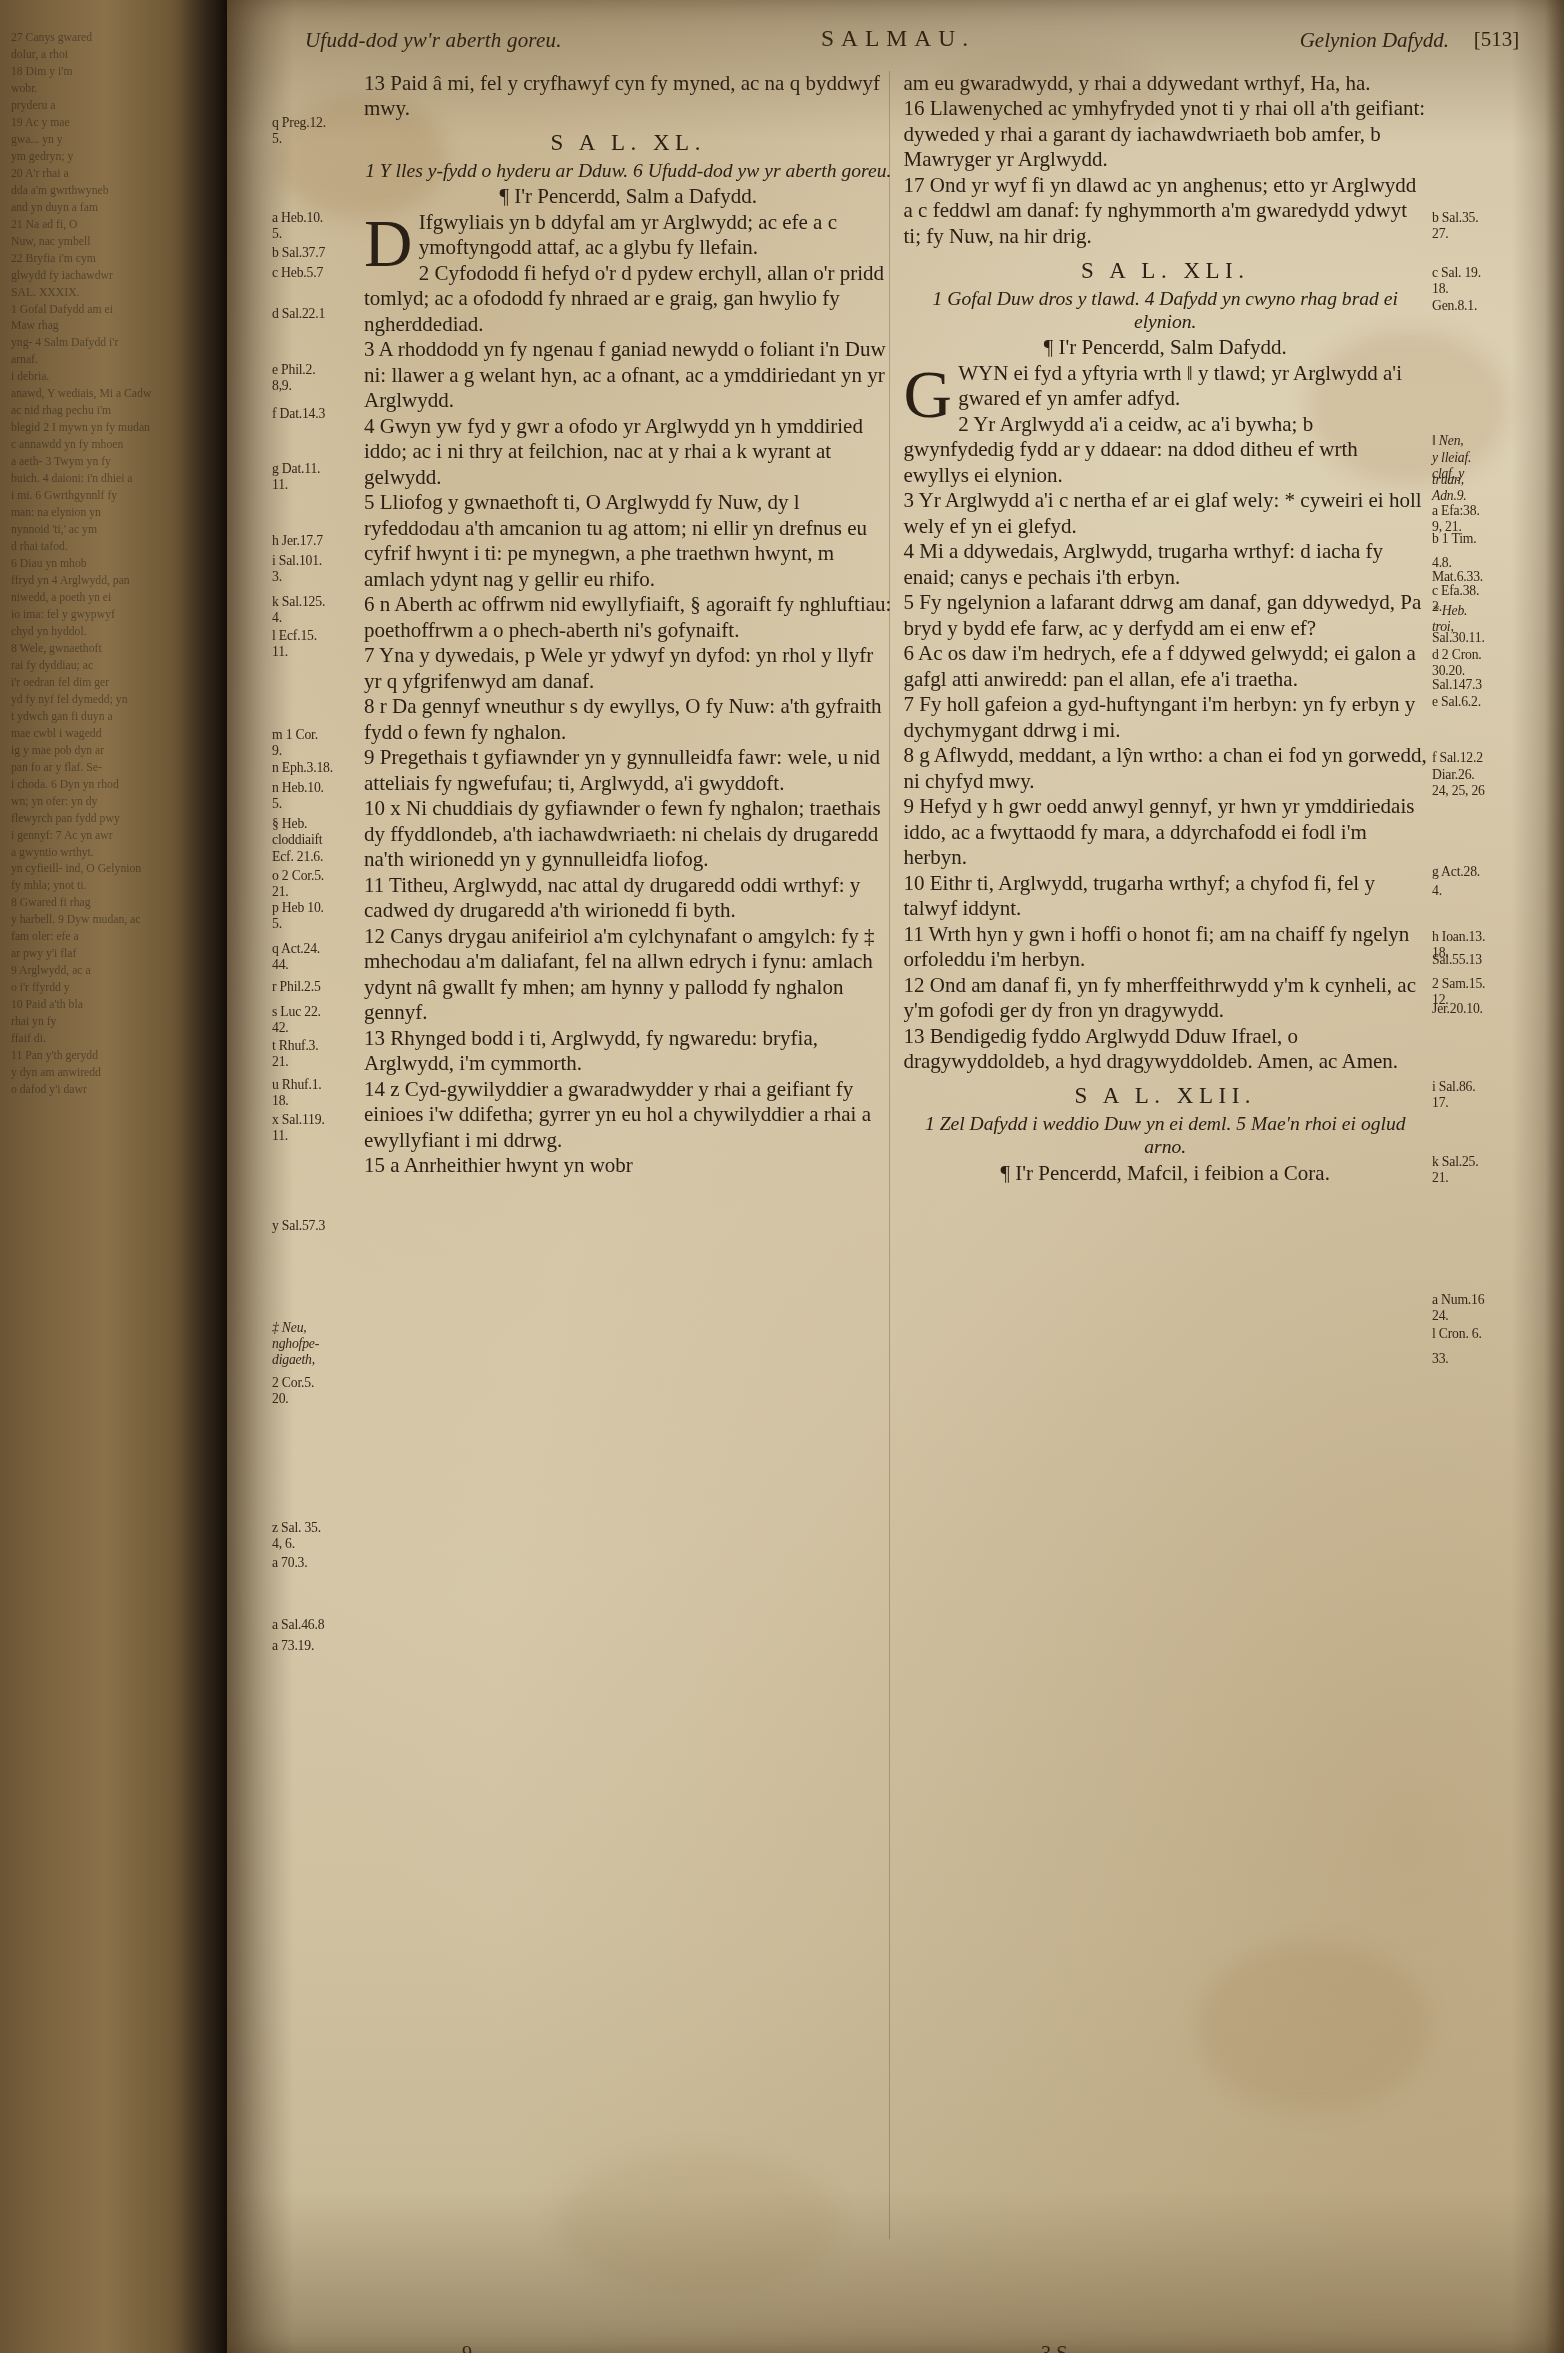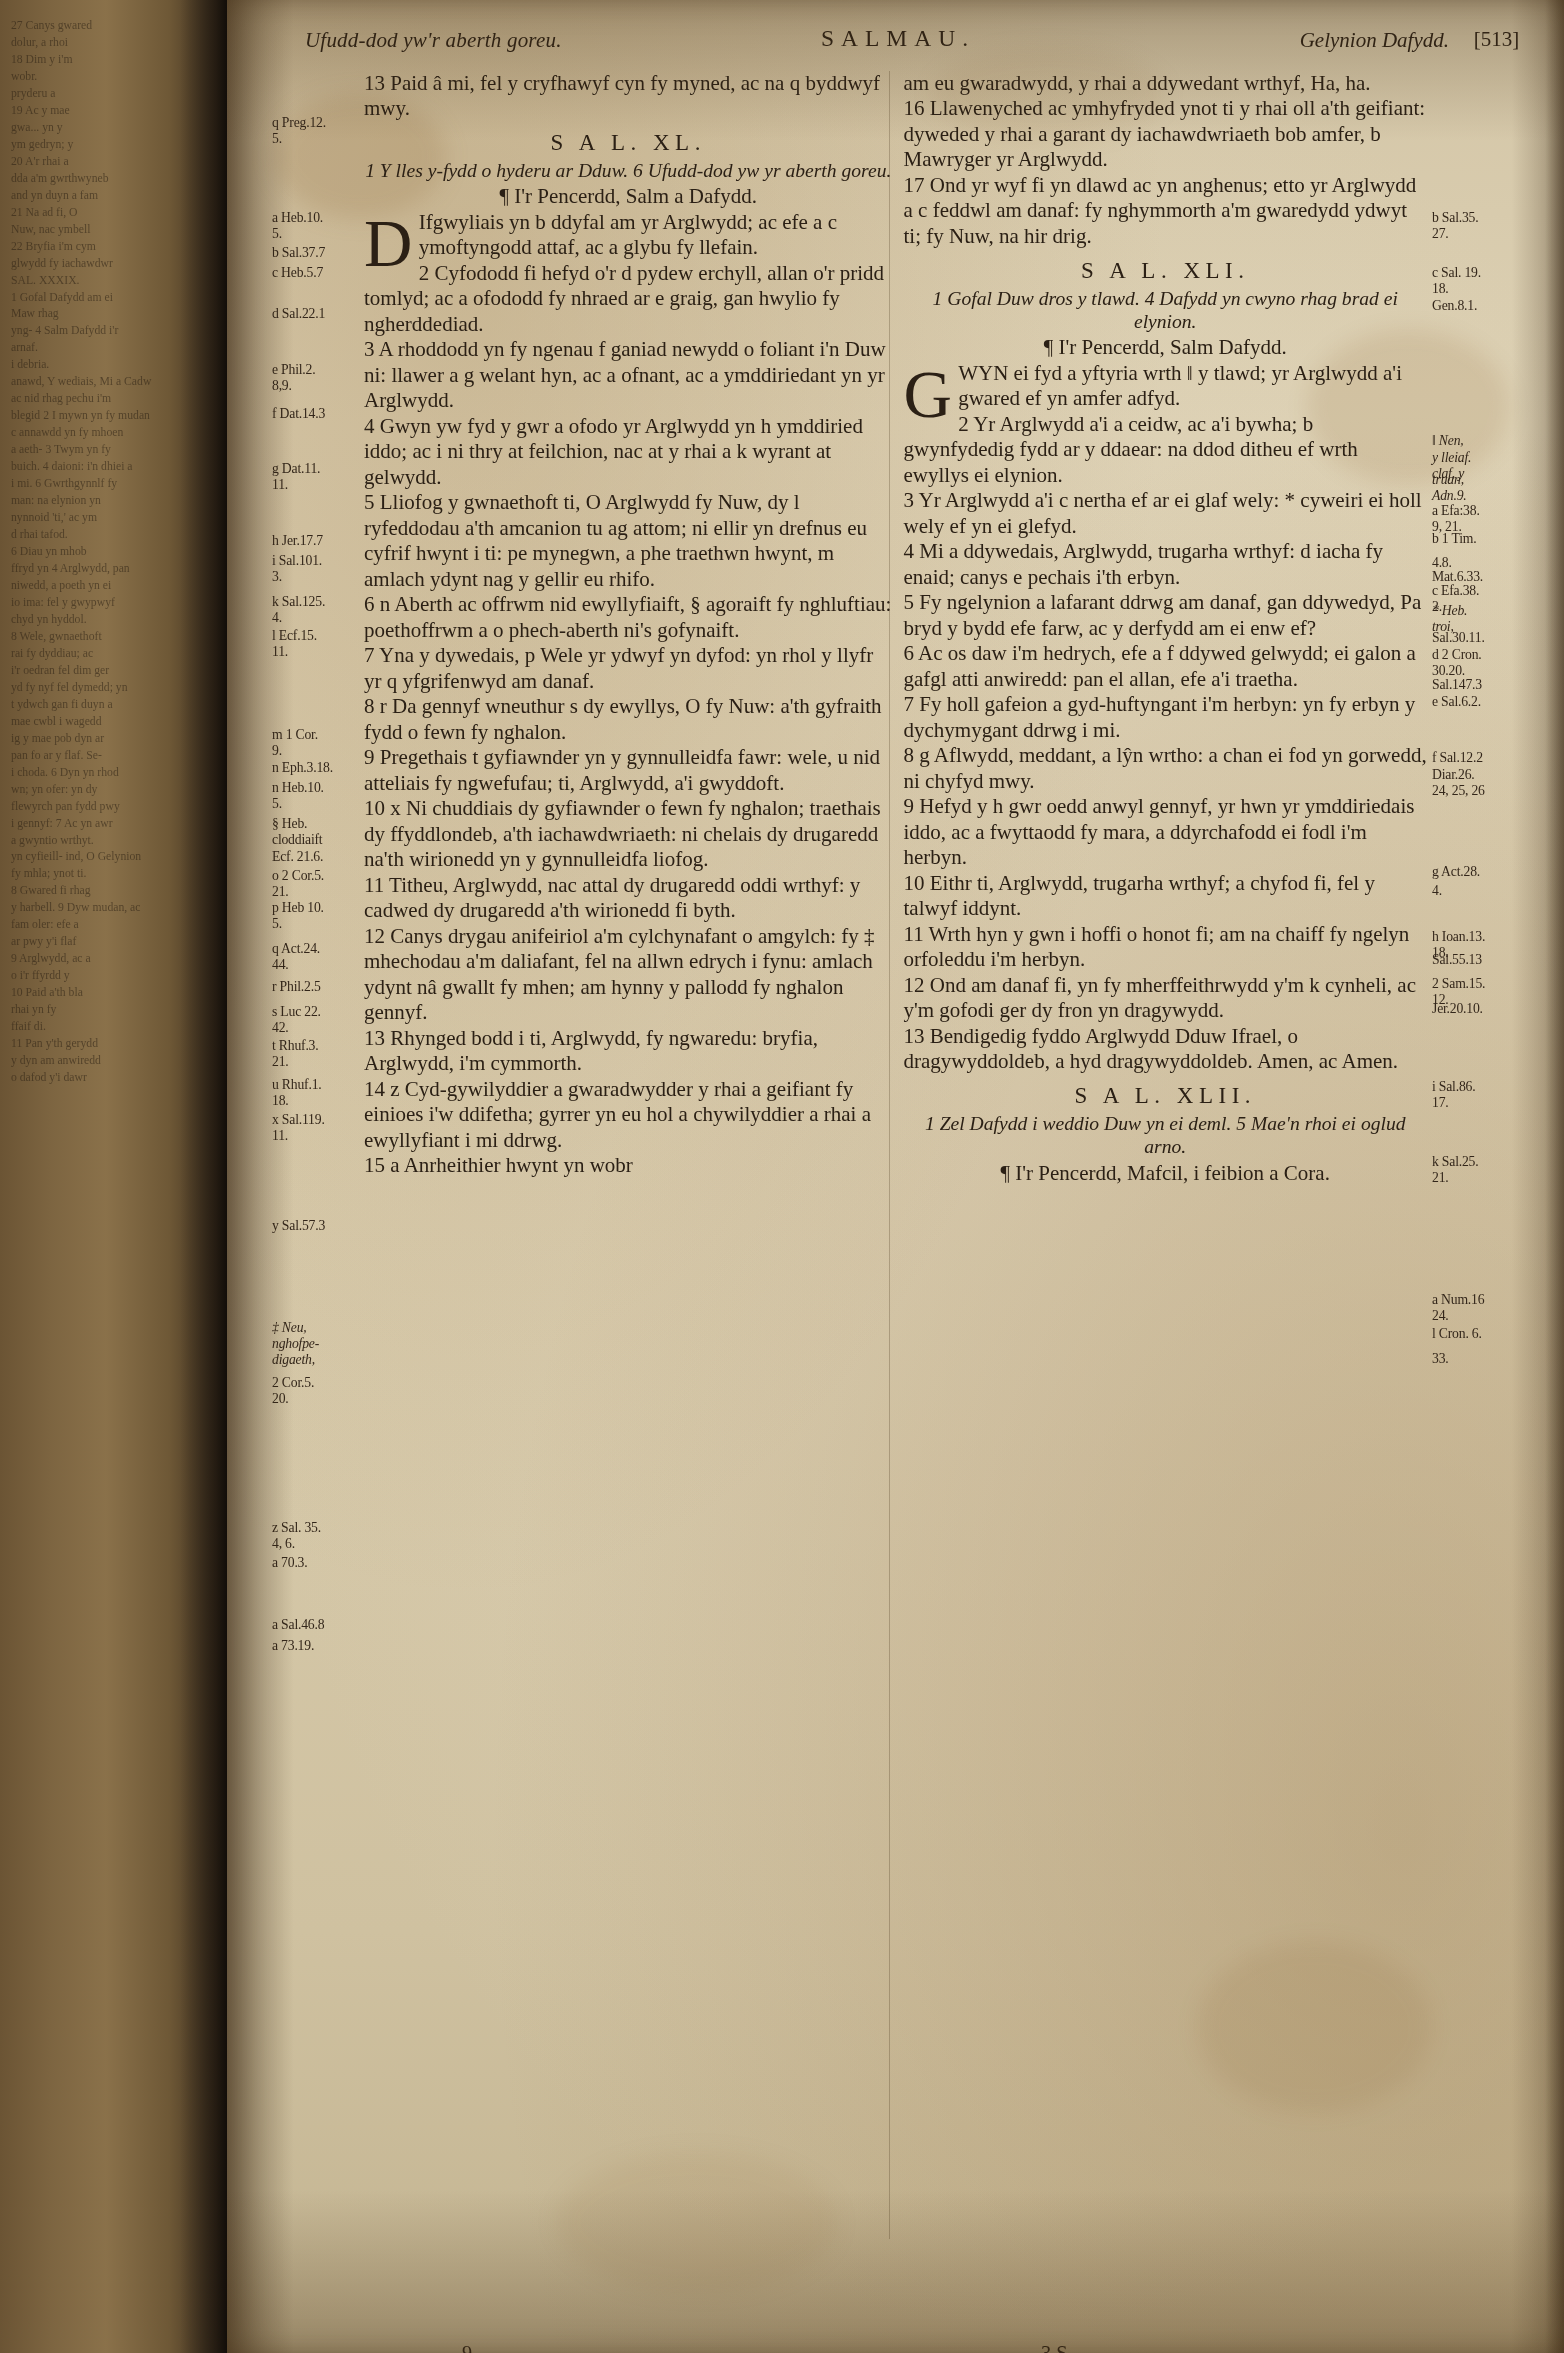--- a/index.html
+++ b/index.html
@@ -6,21 +6,21 @@
   body{width:1565px;height:2354px;overflow:hidden;font-family:"Liberation Serif",serif;}
 
   
   #page{position:relative;width:1565px;height:2354px;background:#2a211a;}
 
   
   #left-page{position:absolute;left:0;top:0;width:235px;height:2354px;
     background:linear-gradient(90deg,#6b5434 0%,#7d6541 22%,#8a714a 45%,#6e5836 72%,#3a2c1d 92%,#140f0a 100%);
     overflow:hidden;}
   #left-page .lcol{position:absolute;top:0;left:0;width:235px;height:2354px;
-    opacity:.55;color:#2a1f12;font-size:11.7px;line-height:1.45;padding:18px 11px;box-sizing:border-box;
+    opacity:.55;color:#2a1f12;font-size:11.7px;line-height:1.45;padding:30px 11px;box-sizing:border-box;
     font-family:"Liberation Serif",serif;}
   #left-page .lcol div{white-space:nowrap;overflow:hidden;}
   #left-shadow{position:absolute;left:180px;top:0;width:86px;height:2354px;
     background:linear-gradient(90deg,rgba(0,0,0,0) 0%,rgba(0,0,0,.55) 60%,rgba(0,0,0,.75) 100%);}
 
   
   #sheet{position:absolute;left:227px;top:0;width:1338px;height:2354px;
     background:#d9cdb0;
     background-image:
       radial-gradient(ellipse at 18% 12%, rgba(160,128,80,.30), rgba(0,0,0,0) 45%),

